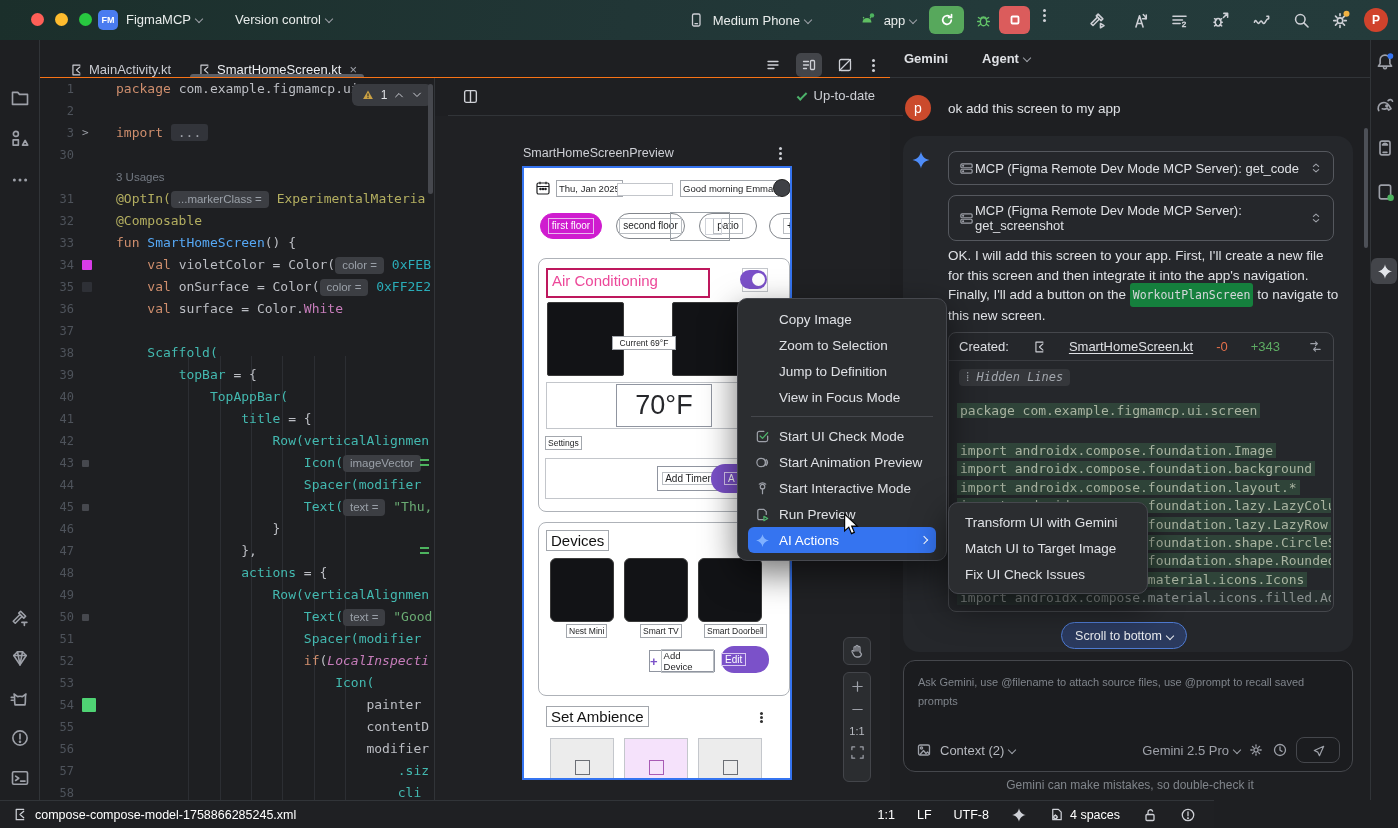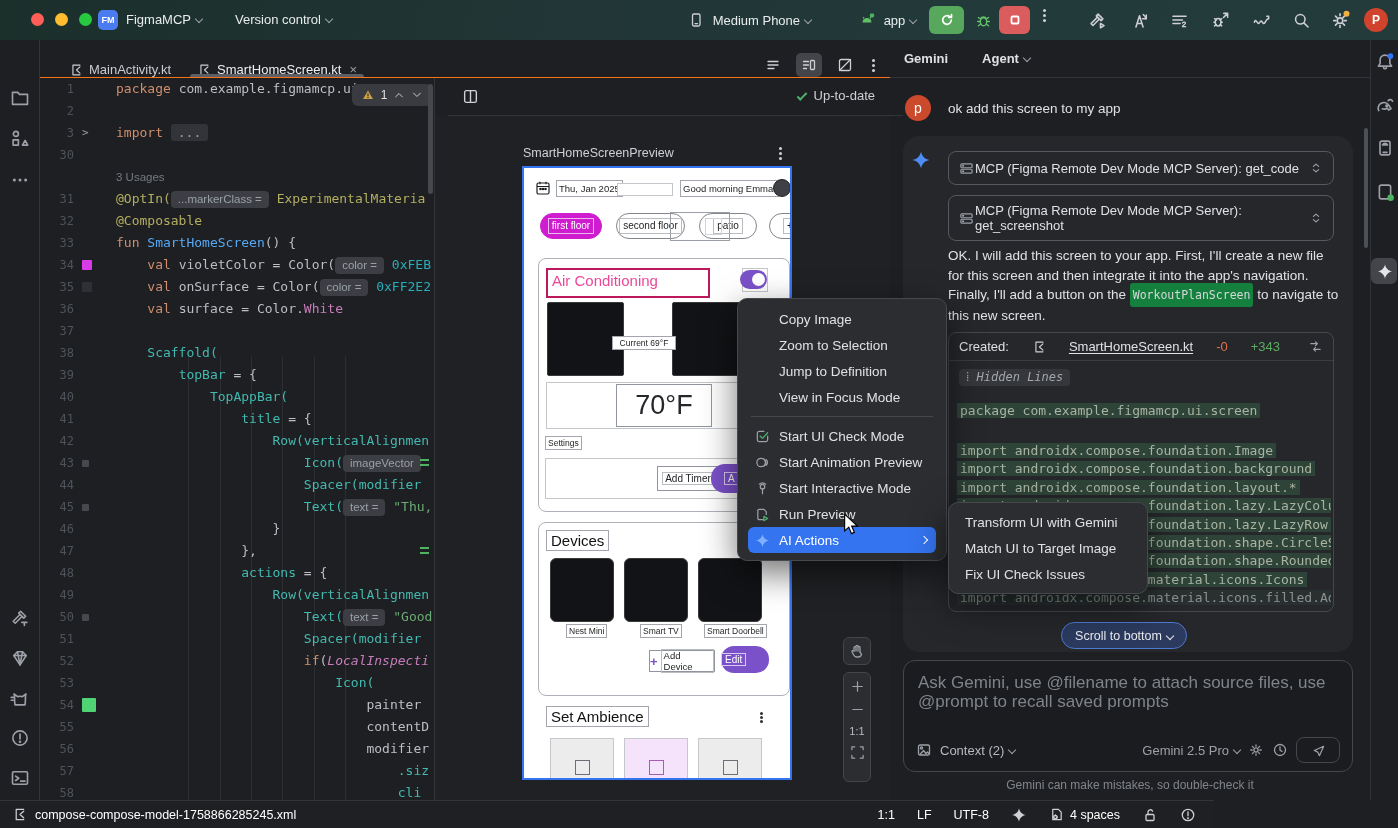--- a/index.html
+++ b/index.html
@@ -96,21 +96,21 @@
 .mono{font-family:"DejaVu Sans Mono",monospace}
 #hiddenchip{position:absolute;left:10px;top:36px;background:#35373b;border-radius:4px;padding:1px 7px;font-size:12px;color:#a3a7ae;font-style:italic}
 #pkgline{position:absolute;left:8px;top:70px;font-size:13px;white-space:pre}
 #pkgline span,#imports .il span{background:#2f4439;color:#a9b3a1;padding:0 3px}
 #imports{position:absolute;left:8px;top:109px;width:374px;overflow:hidden}
 #imports .il{height:18.4px;line-height:18.4px;font-size:13px;white-space:pre;font-family:"DejaVu Sans Mono",monospace}
 #imports .il.last span{background:rgba(47,68,57,.35);color:#8b9190}
 #changerow{position:absolute;left:48px;top:549px;display:flex;align-items:center;gap:9px;font-size:13px;color:#dfe1e5;white-space:nowrap}
 #scrollpill{position:absolute;left:171px;top:544px;width:126px;height:27px;background:#2b3a5e;border:1px solid #4e7ad1;border-radius:14px;display:flex;align-items:center;justify-content:center;font-size:12.5px;color:#e8eaee;z-index:10}
 #inputbox{position:absolute;left:13px;top:582px;width:450px;height:112px;background:#1b1c1f;border:1px solid #45474c;border-radius:12px}
-#placeholder{position:absolute;left:14px;top:12px;width:416px;font-size:17px;line-height:19px;color:#7f848b}
+#placeholder{position:absolute;left:14px;top:12px;width:416px;font-size:11px;line-height:19px;color:#7f848b}
 #inputctl{position:absolute;left:0;bottom:8px;width:100%;display:flex;align-items:center;padding:0 12px;gap:8px;color:#b6b9bf;font-size:13px}
 #sendbtn{width:44px;height:26px;border:1px solid #45474c;border-radius:8px;display:flex;align-items:center;justify-content:center}
 #disclaimer{position:absolute;left:0;top:700px;width:480px;text-align:center;font-size:12px;color:#80858b}
 #chatscroll{position:absolute;left:474px;top:50px;width:4px;height:120px;background:#4d5057;border-radius:2px}
 
 #statusbar{position:absolute;left:0;top:800px;width:1214px;height:28px;background:#1f2023;border-top:1px solid #313438;display:flex;align-items:center;color:#ffffff;font-size:12.5px}
 #statusbar .right{margin-left:auto;display:flex;align-items:center;gap:22px;padding-right:18px}
 </style>
 </head>
 <body>

